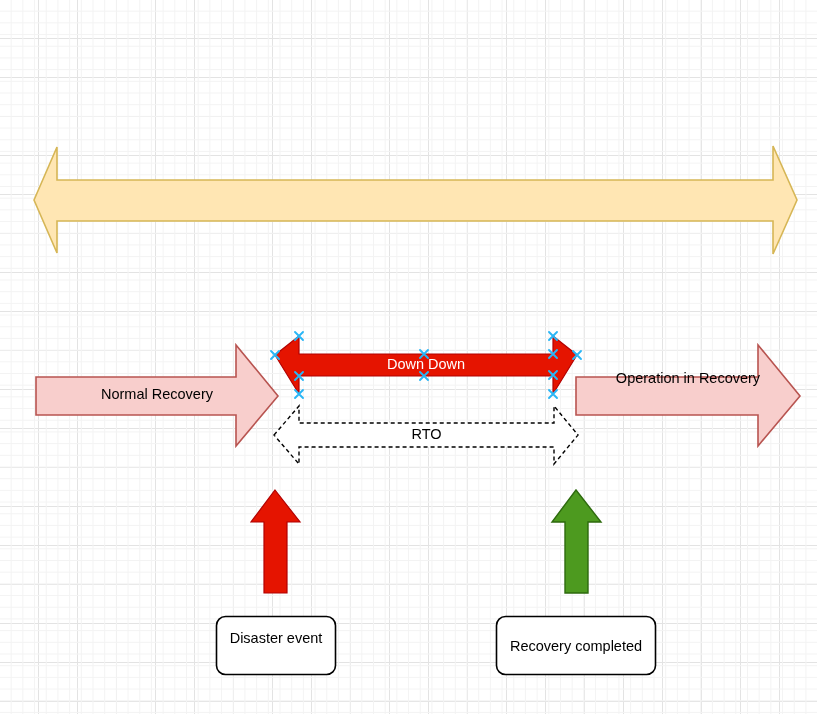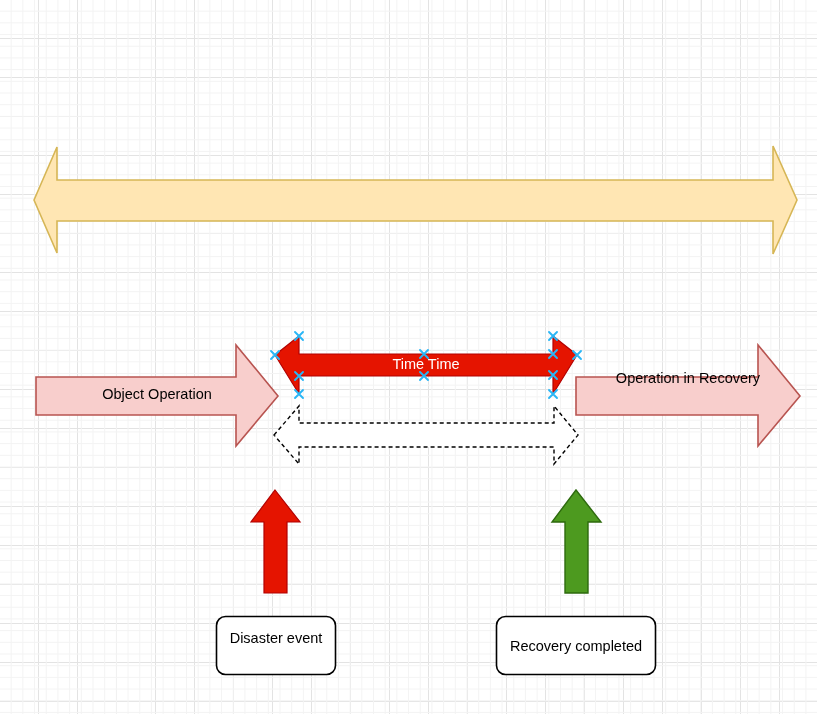--- a/index.html
+++ b/index.html
@@ -171,24 +171,25 @@
         </g>
 
       <g>
           <path d="M549,390 l8,8 M557,390 l-8,8"></path>
         </g>
     </g>
   </svg>
 
 
 
-  <div class="lbl" id="normal-op-label">Object Operation</div>
+  <div class="lbl" id="normal-op-label">Normal Recovery</div>
 
   <div class="lbl" id="recovery-op-label">Operation in Recovery</div>
 
-  <div class="lbl" id="downtime-label">Time Time</div>
+  <div class="lbl" id="downtime-label">Down Down</div>
 
+  <div class="lbl" id="rto-label">RTO</div>
 
   <div class="boxlabel" id="disaster-box-label">Disaster event</div>
 
   <div class="boxlabel" id="recover-box-label">Recovery completed</div>
 
 </div>
 
 </body></html>

